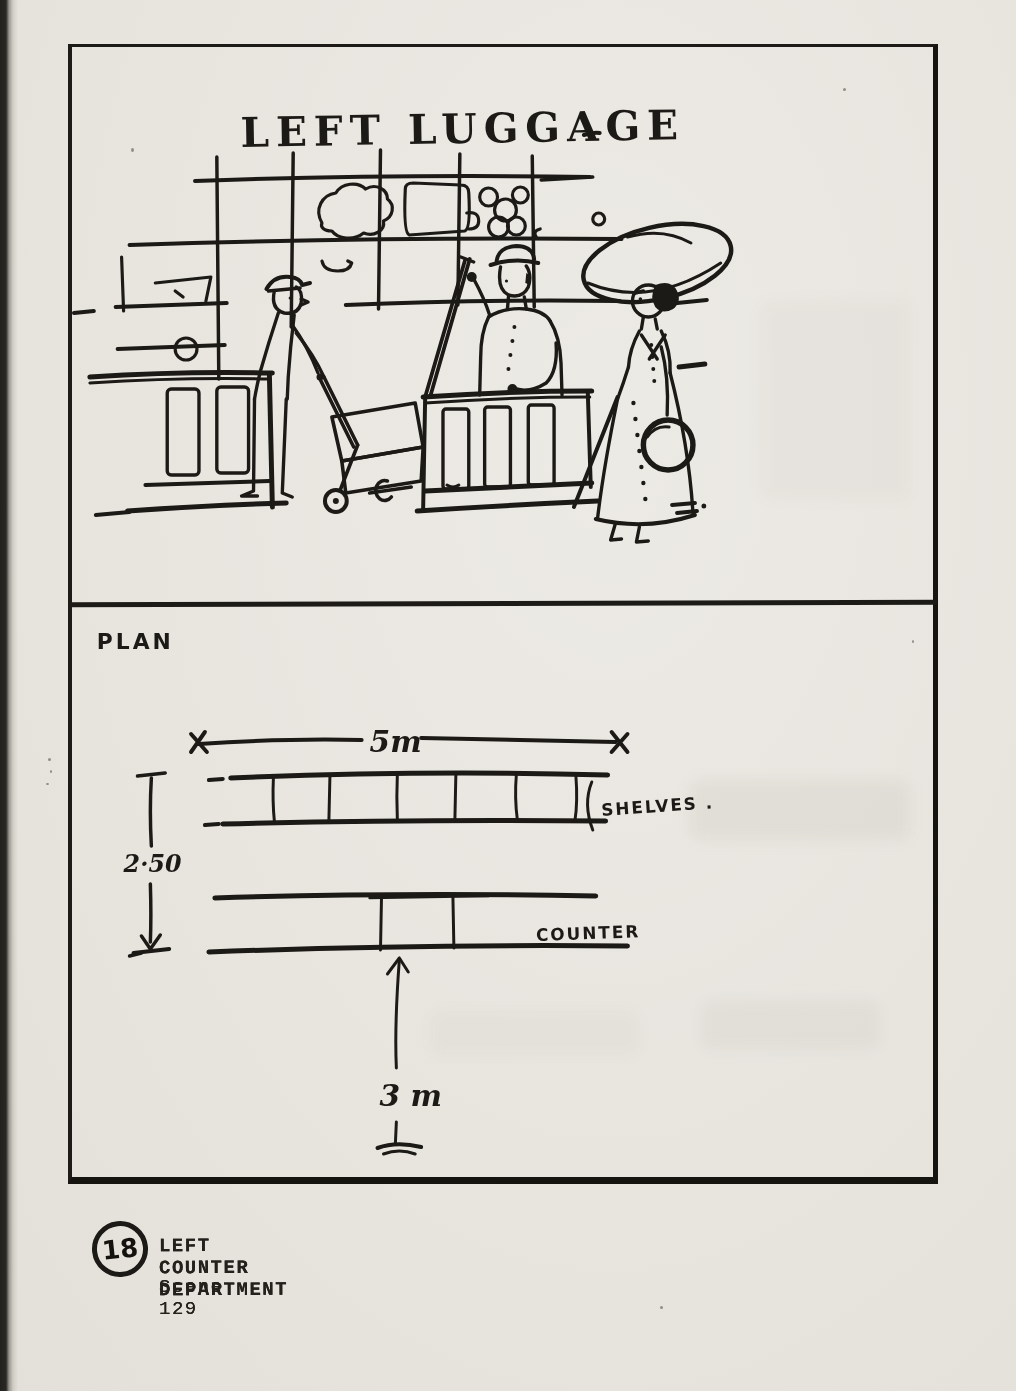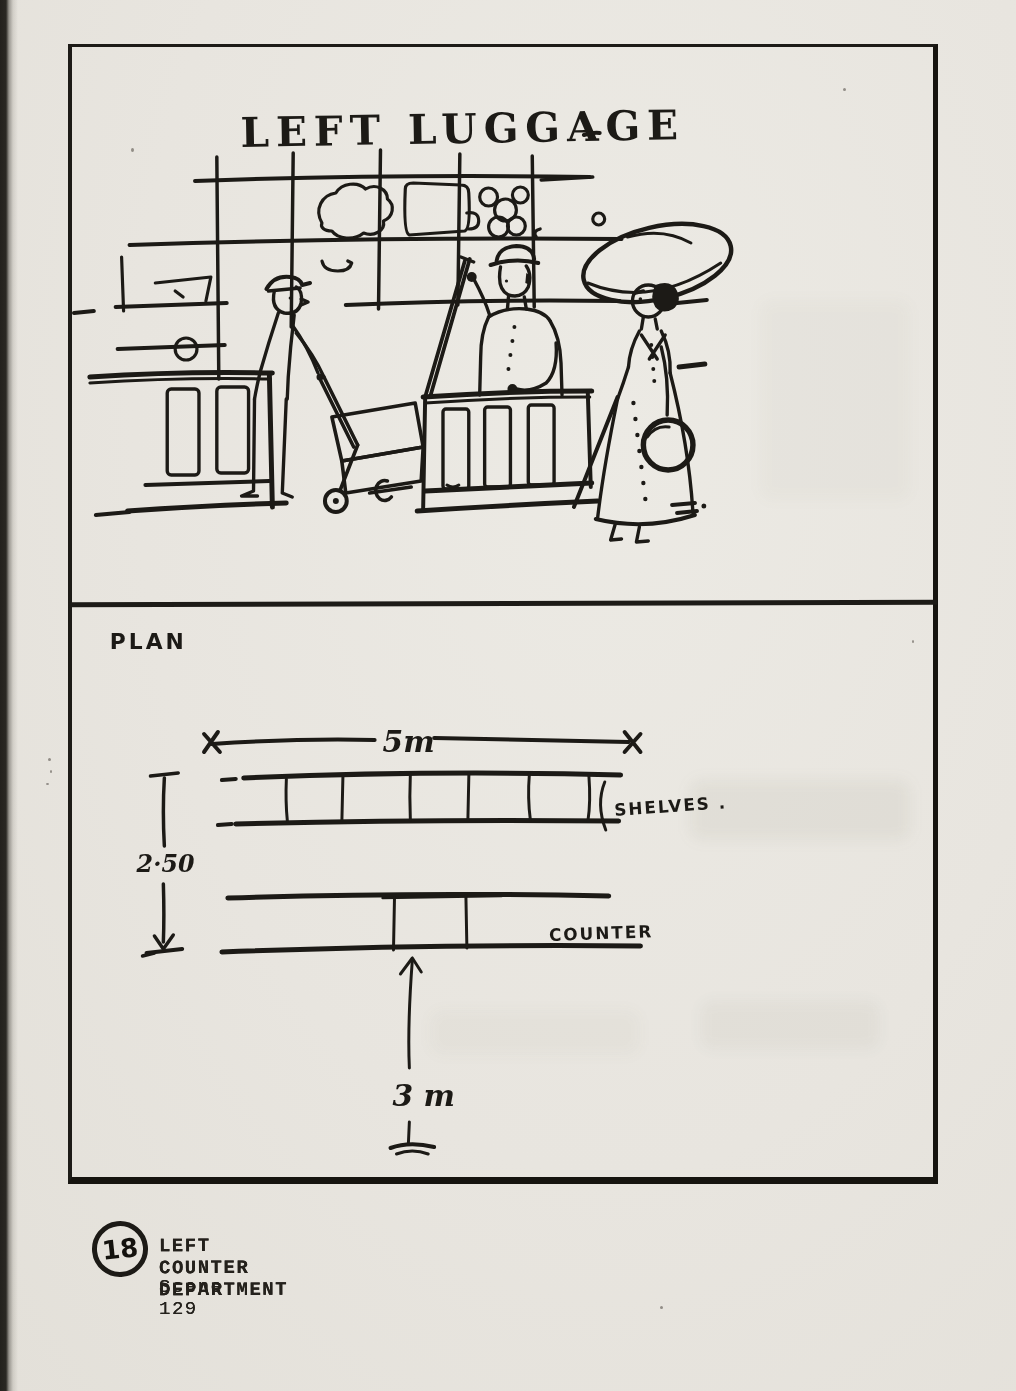--- a/index.html
+++ b/index.html
@@ -22,21 +22,21 @@
     border-left:4px solid #1d1b17;
     border-right:5px solid #16140f;
     border-bottom:7px solid #16140f;
     background:transparent;
   }
   .divider{
     position:absolute;left:-4px;top:554px;width:869px;height:5px;
     background:#1d1b17;transform:rotate(-0.15deg);
   }
   .panel-sketch{position:absolute;left:0;top:0;width:861px;height:554px;}
-  .panel-plan{position:absolute;left:13px;top:559px;width:861px;height:571px;}
+  .panel-plan{position:absolute;left:0;top:559px;width:861px;height:571px;}
   svg{display:block;}
   .ink{stroke:#1c1a16;fill:none;stroke-linecap:round;stroke-linejoin:round;}
   .ink-fill{fill:#1c1a16;stroke:none;}
   text{fill:#1c1a16;}
   .sign-text{font-family:"DejaVu Serif", serif;font-weight:bold;font-size:41px;letter-spacing:7px;}
   .plan-title{font-family:"DejaVu Sans", sans-serif;font-weight:bold;font-size:22px;letter-spacing:3px;}
   .hand-label{font-family:"DejaVu Sans", sans-serif;font-weight:bold;font-size:17px;letter-spacing:2px;}
   .hand-dim{font-family:"DejaVu Serif", serif;font-style:italic;font-weight:bold;}
   .caption{position:absolute;left:0;top:0;}
   .scene-badge{

